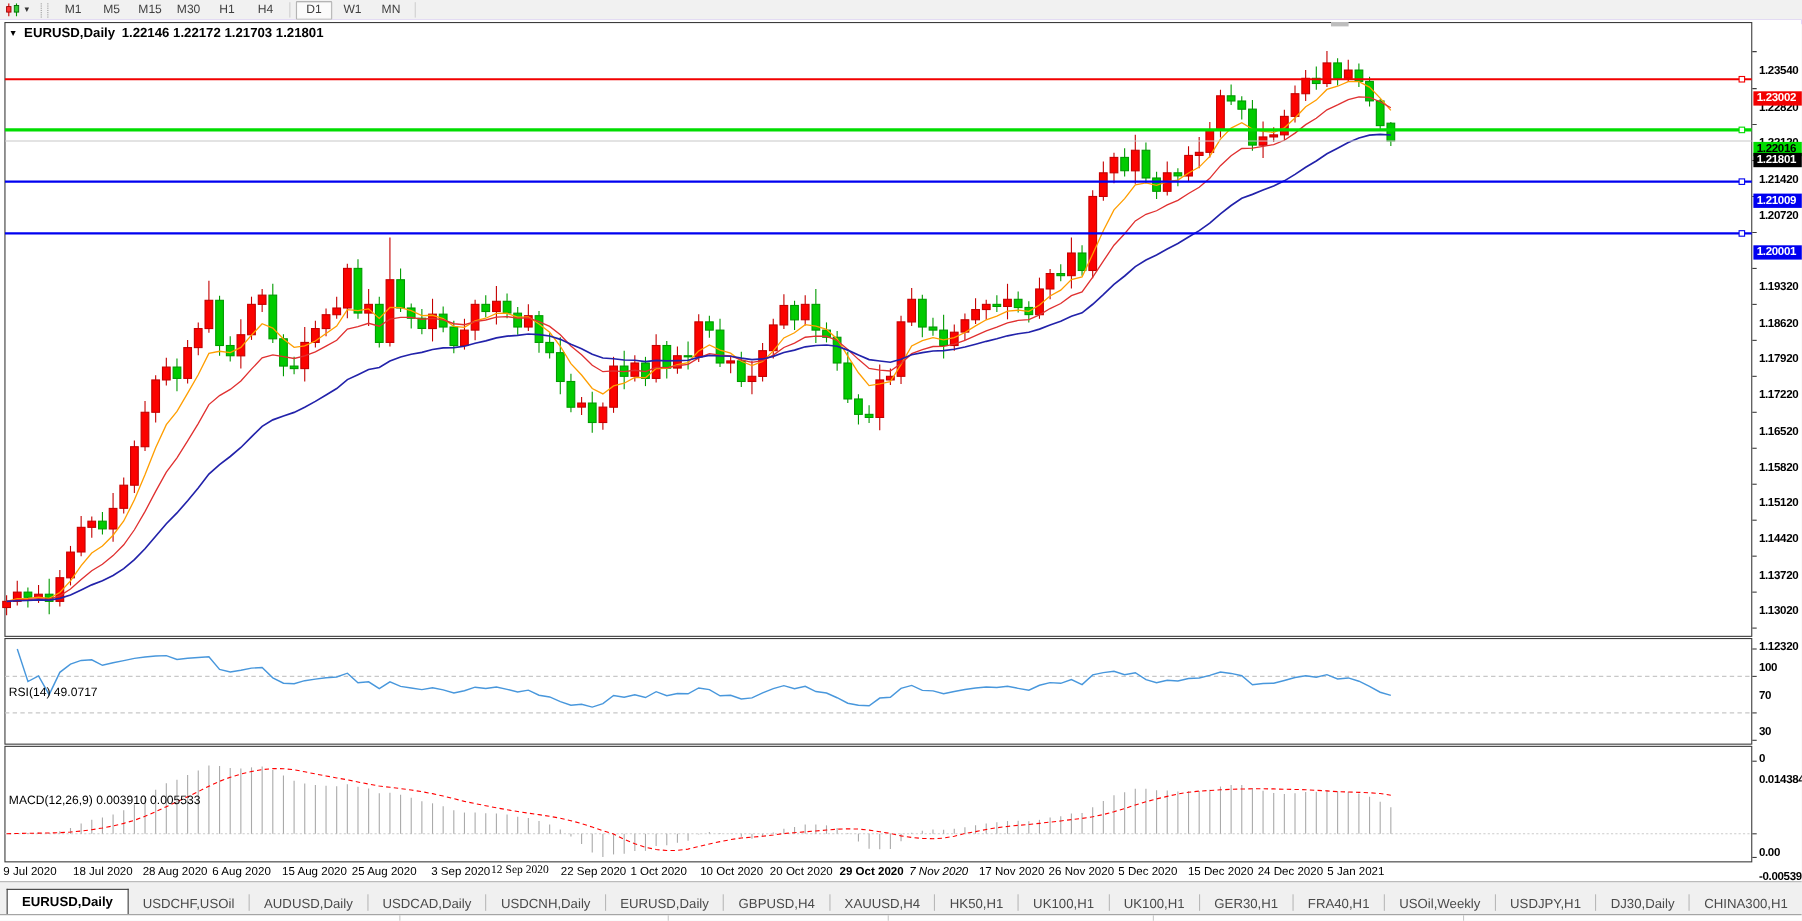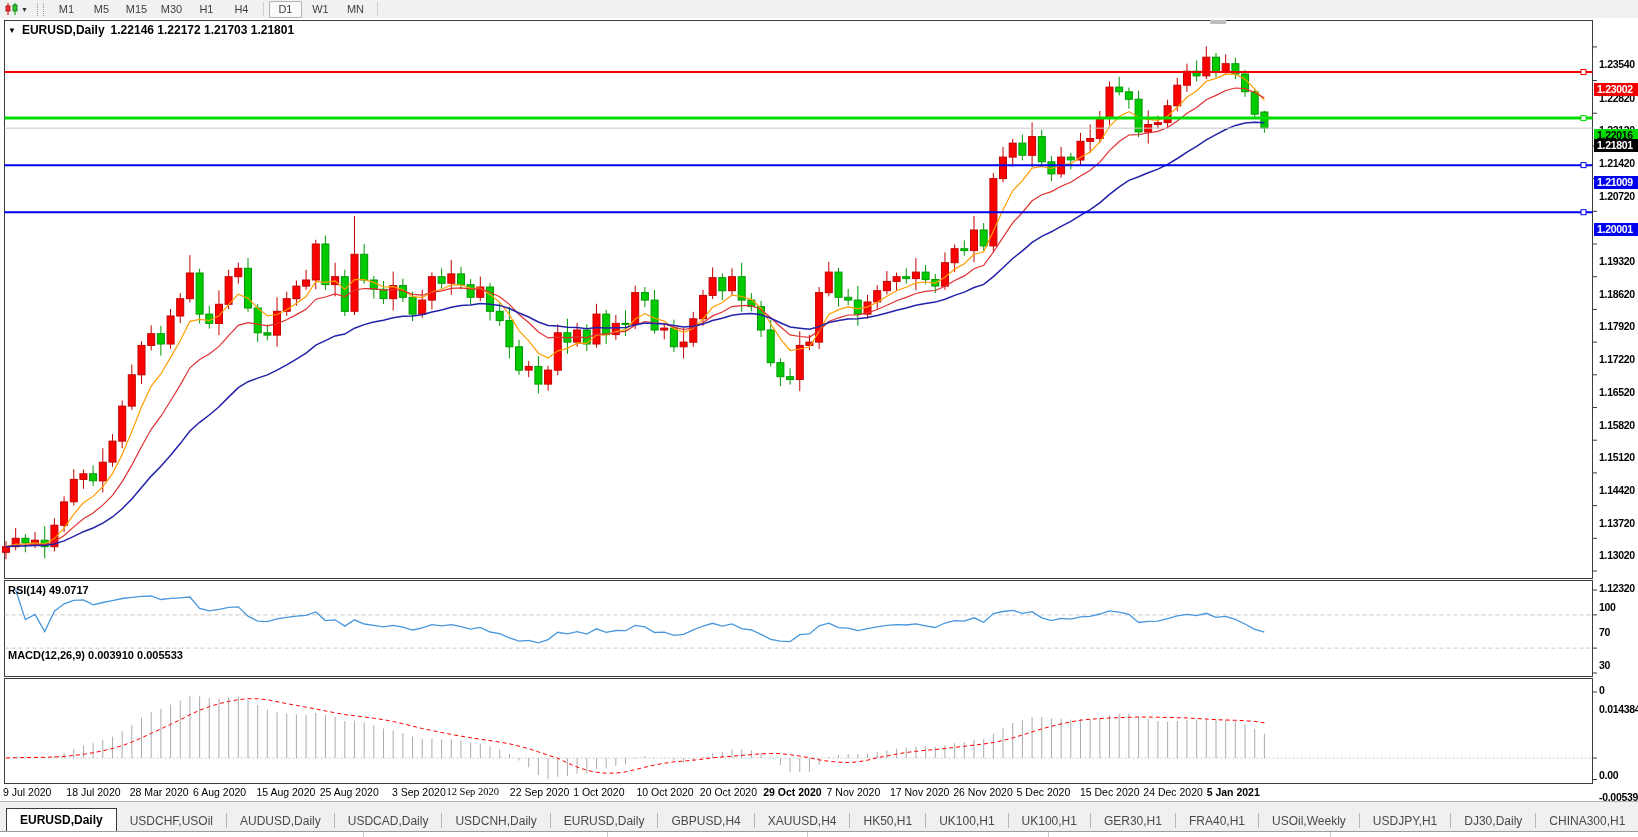--- a/index.html
+++ b/index.html
@@ -18,21 +18,21 @@
   
   #chartwin{position:absolute;left:0;top:18px;width:1638px;height:783px;background:#ffffff;}
   #chart-svg{position:absolute;left:0;top:0;}
   #chart-title{position:absolute;left:8px;top:5px;font-size:12px;font-weight:700;color:#000;display:flex;align-items:center;gap:6px;}
   #chart-title .tri{font-size:8px;}
   .axis-tick{position:absolute;left:1599px;width:42px;font-size:10.5px;font-weight:700;color:#000;
     letter-spacing:-0.3px;white-space:nowrap;}
   .pricebox{position:absolute;left:1594px;width:43px;height:13px;font-size:10.5px;font-weight:700;
     letter-spacing:-0.3px;line-height:13px;padding-left:3px;}
   .date-label{position:absolute;top:768px;font-size:10.5px;color:#000;white-space:nowrap;}
-  .ind-label{position:absolute;font-size:11px;font-weight:700;color:#000;}
+  .ind-label{position:absolute;font-size:11px;font-weight:400;color:#000;margin-top:40px;}
   .scroll-thumb{position:absolute;left:1210px;top:2px;width:16px;height:4px;background:#bdbdbd;}
   
   #tabbar{position:absolute;left:0;top:801px;width:1638px;height:30px;background:#f0f0f0;
     border-top:1px solid #b5b5b5;display:flex;align-items:flex-end;font-size:12px;overflow:hidden;}
   .tab{height:22px;line-height:22px;padding:0 13px;color:#4a4a4a;white-space:nowrap;}
   .tab.active{background:#ffffff;border:1px solid #3a3a3a;border-bottom:none;height:23px;line-height:23px;
     font-weight:700;color:#000;margin-left:6px;}
   .tabsep{width:1px;height:15px;background:#b8b8b8;margin-bottom:4px;}
   
   #statusbar{position:absolute;left:0;top:831px;width:1638px;height:6px;background:#ffffff;border-top:1px solid #9c9c9c;}
@@ -516,21 +516,21 @@
 
     <div id="chart-title">
       <span class="tri">▼</span>
       <span>EURUSD,Daily</span>
       <span>1.22146 1.22172 1.21703 1.21801</span>
     </div>
 
     <div class="scroll-thumb"></div>
 
     <div class="ind-label" style="left:8px;top:566px;">RSI(14) 49.0717</div>
-    <div class="ind-label" style="left:8px;top:631px;">MACD(12,26,9) 0.003910 0.005533</div>
+    <div class="ind-label" style="left:8px;top:664px;">MACD(12,26,9) 0.003910 0.005533</div>
 
     <div id="axis-labels">
         <div class="axis-tick" style="top: 39.9138px;">1.23540</div>
         <div class="axis-tick" style="top: 73.545px;">1.22820</div>
         <div class="axis-tick" style="top: 106.242px;">1.22120</div>
         <div class="axis-tick" style="top: 138.939px;">1.21420</div>
         <div class="axis-tick" style="top: 171.636px;">1.20720</div>
         <div class="axis-tick" style="top: 204.333px;">1.20020</div>
         <div class="axis-tick" style="top: 237.03px;">1.19320</div>
         <div class="axis-tick" style="top: 269.727px;">1.18620</div>
@@ -552,38 +552,38 @@
         <div class="axis-tick" style="top: 772.5px;">-0.005396</div>
         <div class="pricebox" style="top: 65.0438px; background: rgb(242, 0, 0); color: rgb(255, 255, 255);">1.23002</div>
         <div class="pricebox" style="top: 111.1px; background: rgb(0, 221, 0); color: rgb(0, 0, 0);">1.22016</div>
         <div class="pricebox" style="top: 158.137px; background: rgb(0, 0, 240); color: rgb(255, 255, 255);">1.21009</div>
         <div class="pricebox" style="top: 205.22px; background: rgb(0, 0, 240); color: rgb(255, 255, 255);">1.20001</div>
         <div class="pricebox" style="top: 121.142px; background: rgb(0, 0, 0); color: rgb(255, 255, 255);">1.21801</div>
       </div>
     <div id="date-axis">
         <div class="date-label" style="left: 3px;">9 Jul 2020</div>
         <div class="date-label" style="left: 66.35px;">18 Jul 2020</div>
-        <div class="date-label" style="left: 129.7px;">28 Mar 2020</div>
+        <div class="date-label" style="left: 129.7px;">28 Aug 2020</div>
         <div class="date-label" style="left: 193.05px;">6 Aug 2020</div>
         <div class="date-label" style="left: 256.4px;">15 Aug 2020</div>
         <div class="date-label" style="left: 319.75px;">25 Aug 2020</div>
         <div class="date-label" style="left: 392px;">3 Sep 2020</div>
         <div class="date-label" style="left: 446.45px; font-family: Liberation Serif, serif;">12 Sep 2020</div>
         <div class="date-label" style="left: 509.8px;">22 Sep 2020</div>
         <div class="date-label" style="left: 573.15px;">1 Oct 2020</div>
         <div class="date-label" style="left: 636.5px;">10 Oct 2020</div>
         <div class="date-label" style="left: 699.85px;">20 Oct 2020</div>
         <div class="date-label" style="left: 763.2px; font-weight: bold;">29 Oct 2020</div>
-        <div class="date-label" style="left: 826.55px;">7 Nov 2020</div>
+        <div class="date-label" style="left: 826.55px; font-style: italic;">7 Nov 2020</div>
         <div class="date-label" style="left: 889.9px;">17 Nov 2020</div>
         <div class="date-label" style="left: 953.25px;">26 Nov 2020</div>
         <div class="date-label" style="left: 1016.6px;">5 Dec 2020</div>
         <div class="date-label" style="left: 1079.95px; text-align: right;">15 Dec 2020</div>
         <div class="date-label" style="left: 1143.3px;">24 Dec 2020</div>
-        <div class="date-label" style="left: 1206.65px; font-weight: bold;">5 Jan 2021</div>
+        <div class="date-label" style="left: 1206.65px;">5 Jan 2021</div>
       </div>
   </div>
 
   <div id="tabbar">
     <div id="tabs-holder" style="display:flex;align-items:flex-end;height:100%;">
         <div class="tab active">EURUSD,Daily</div>
         <div class="tab">USDCHF,USOil</div>
         <div class="tabsep"></div>
         <div class="tab">AUDUSD,Daily</div>
         <div class="tabsep"></div>

